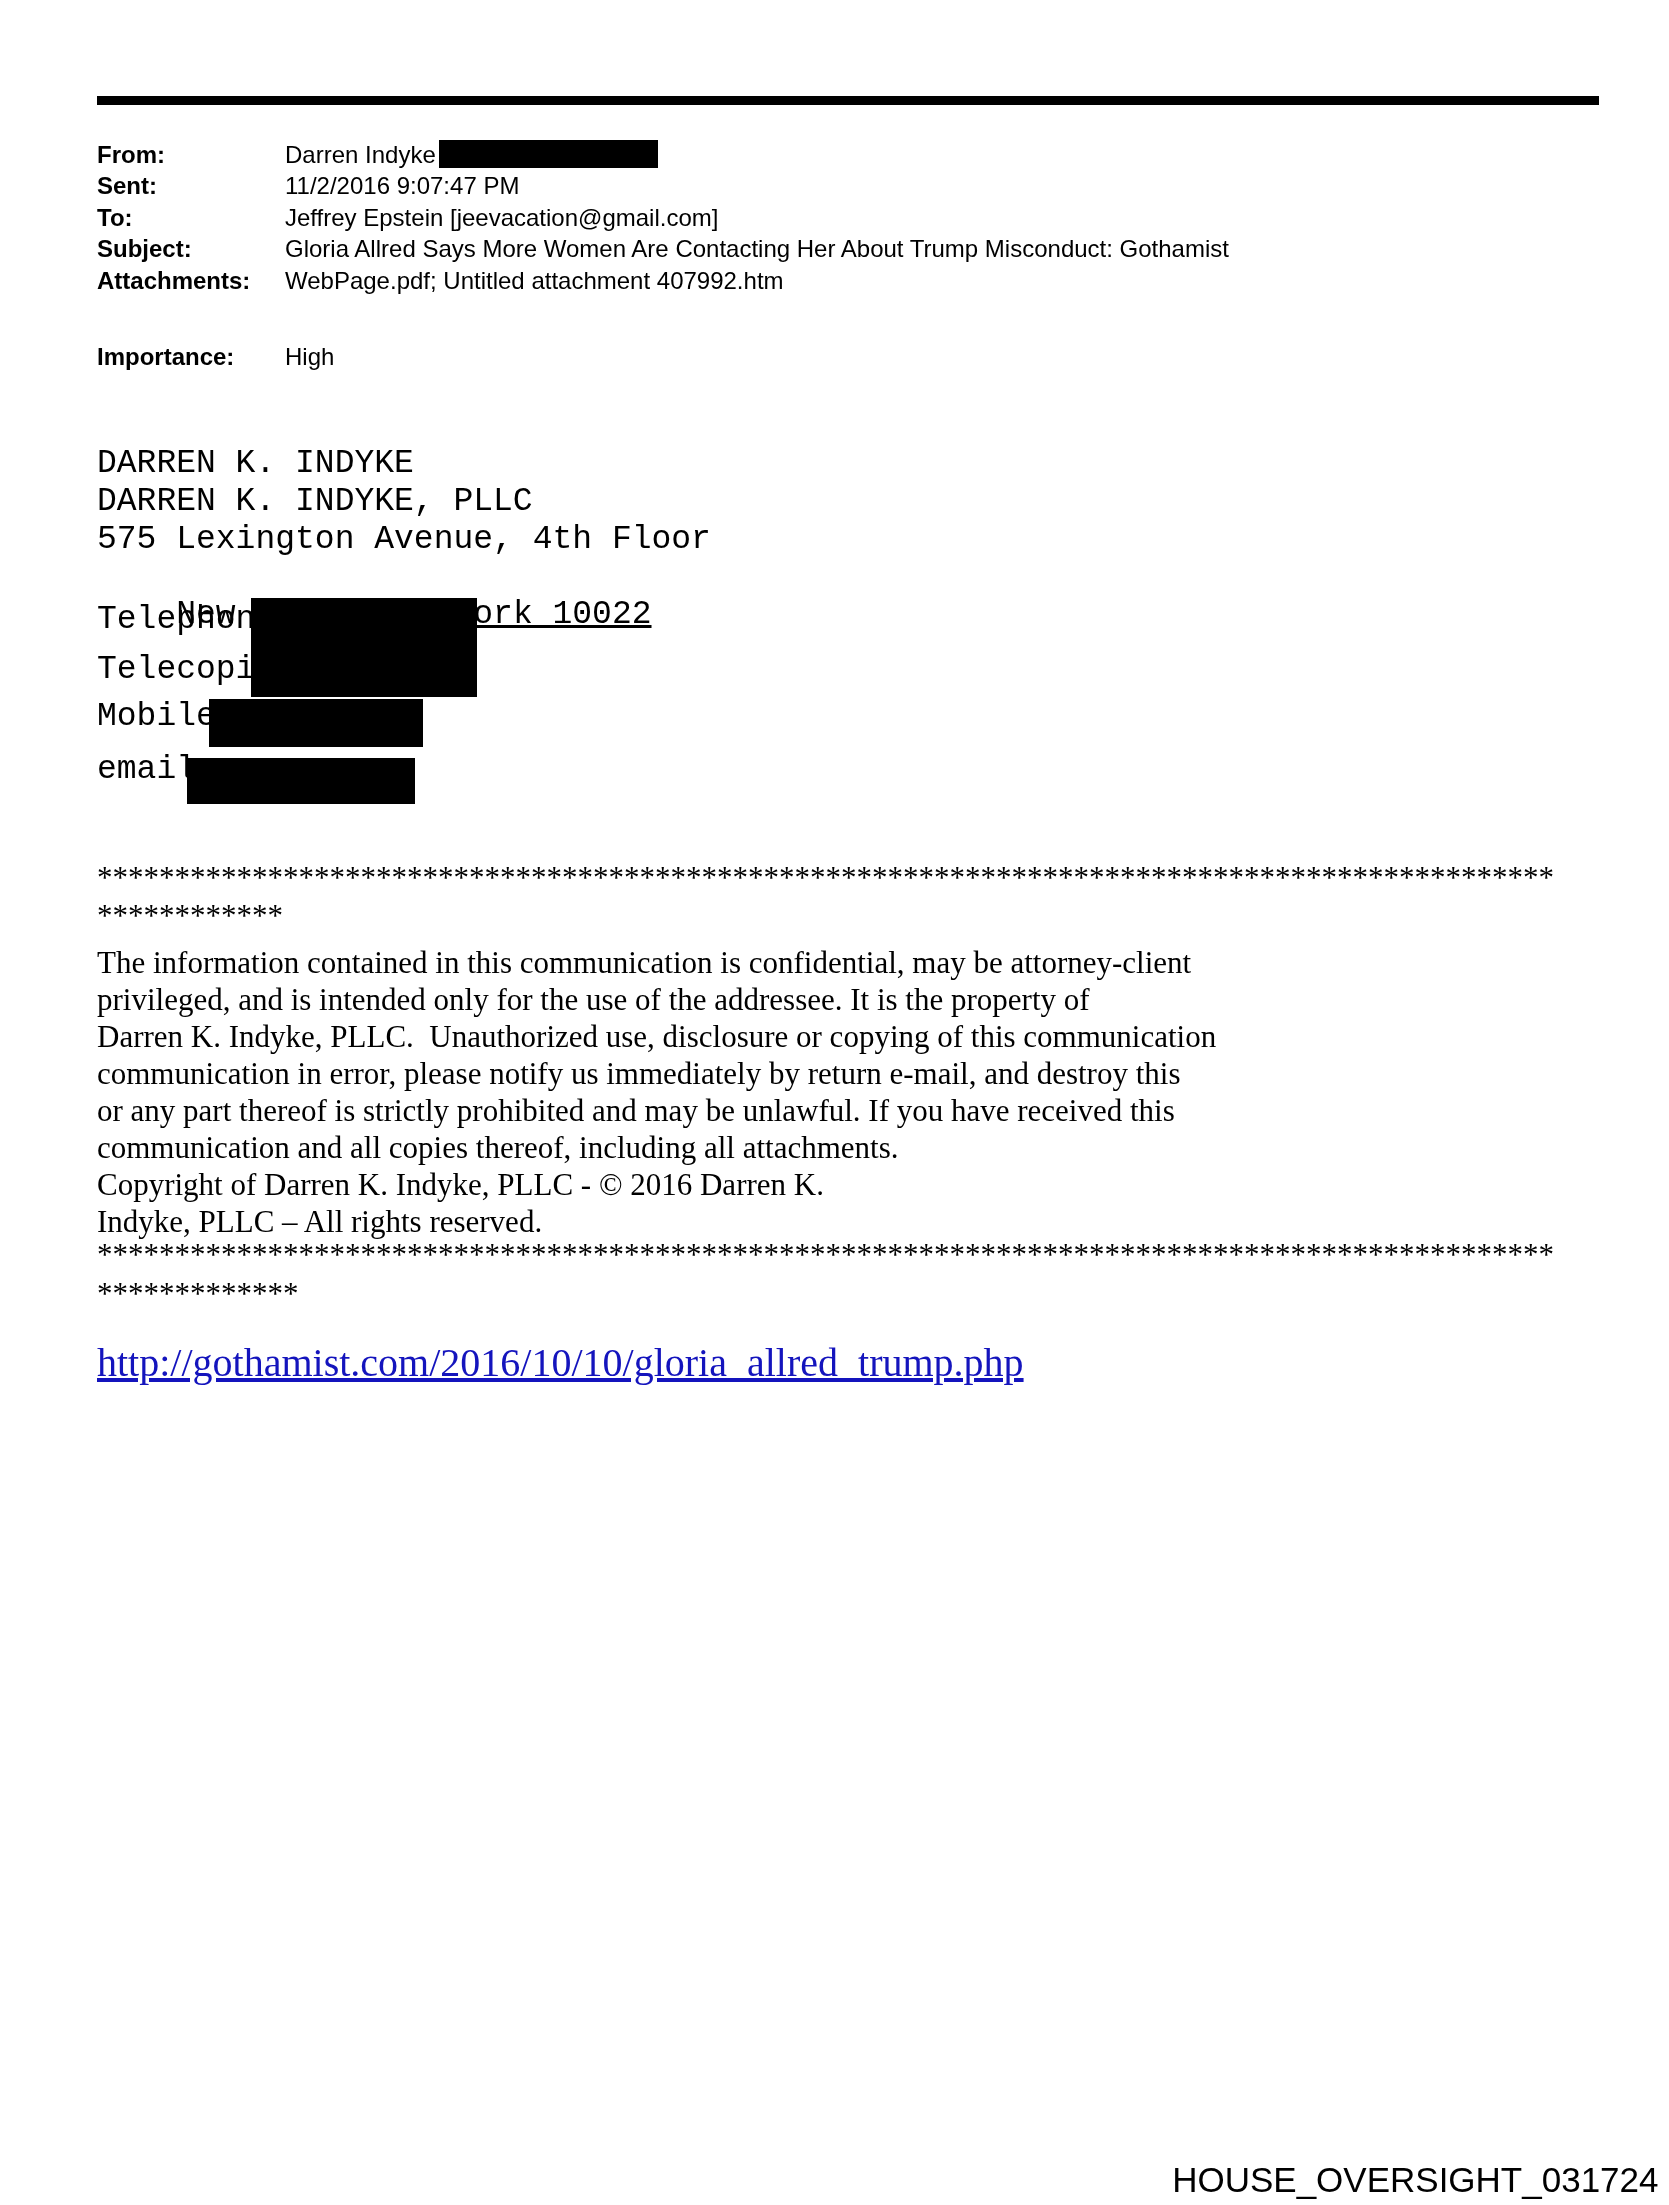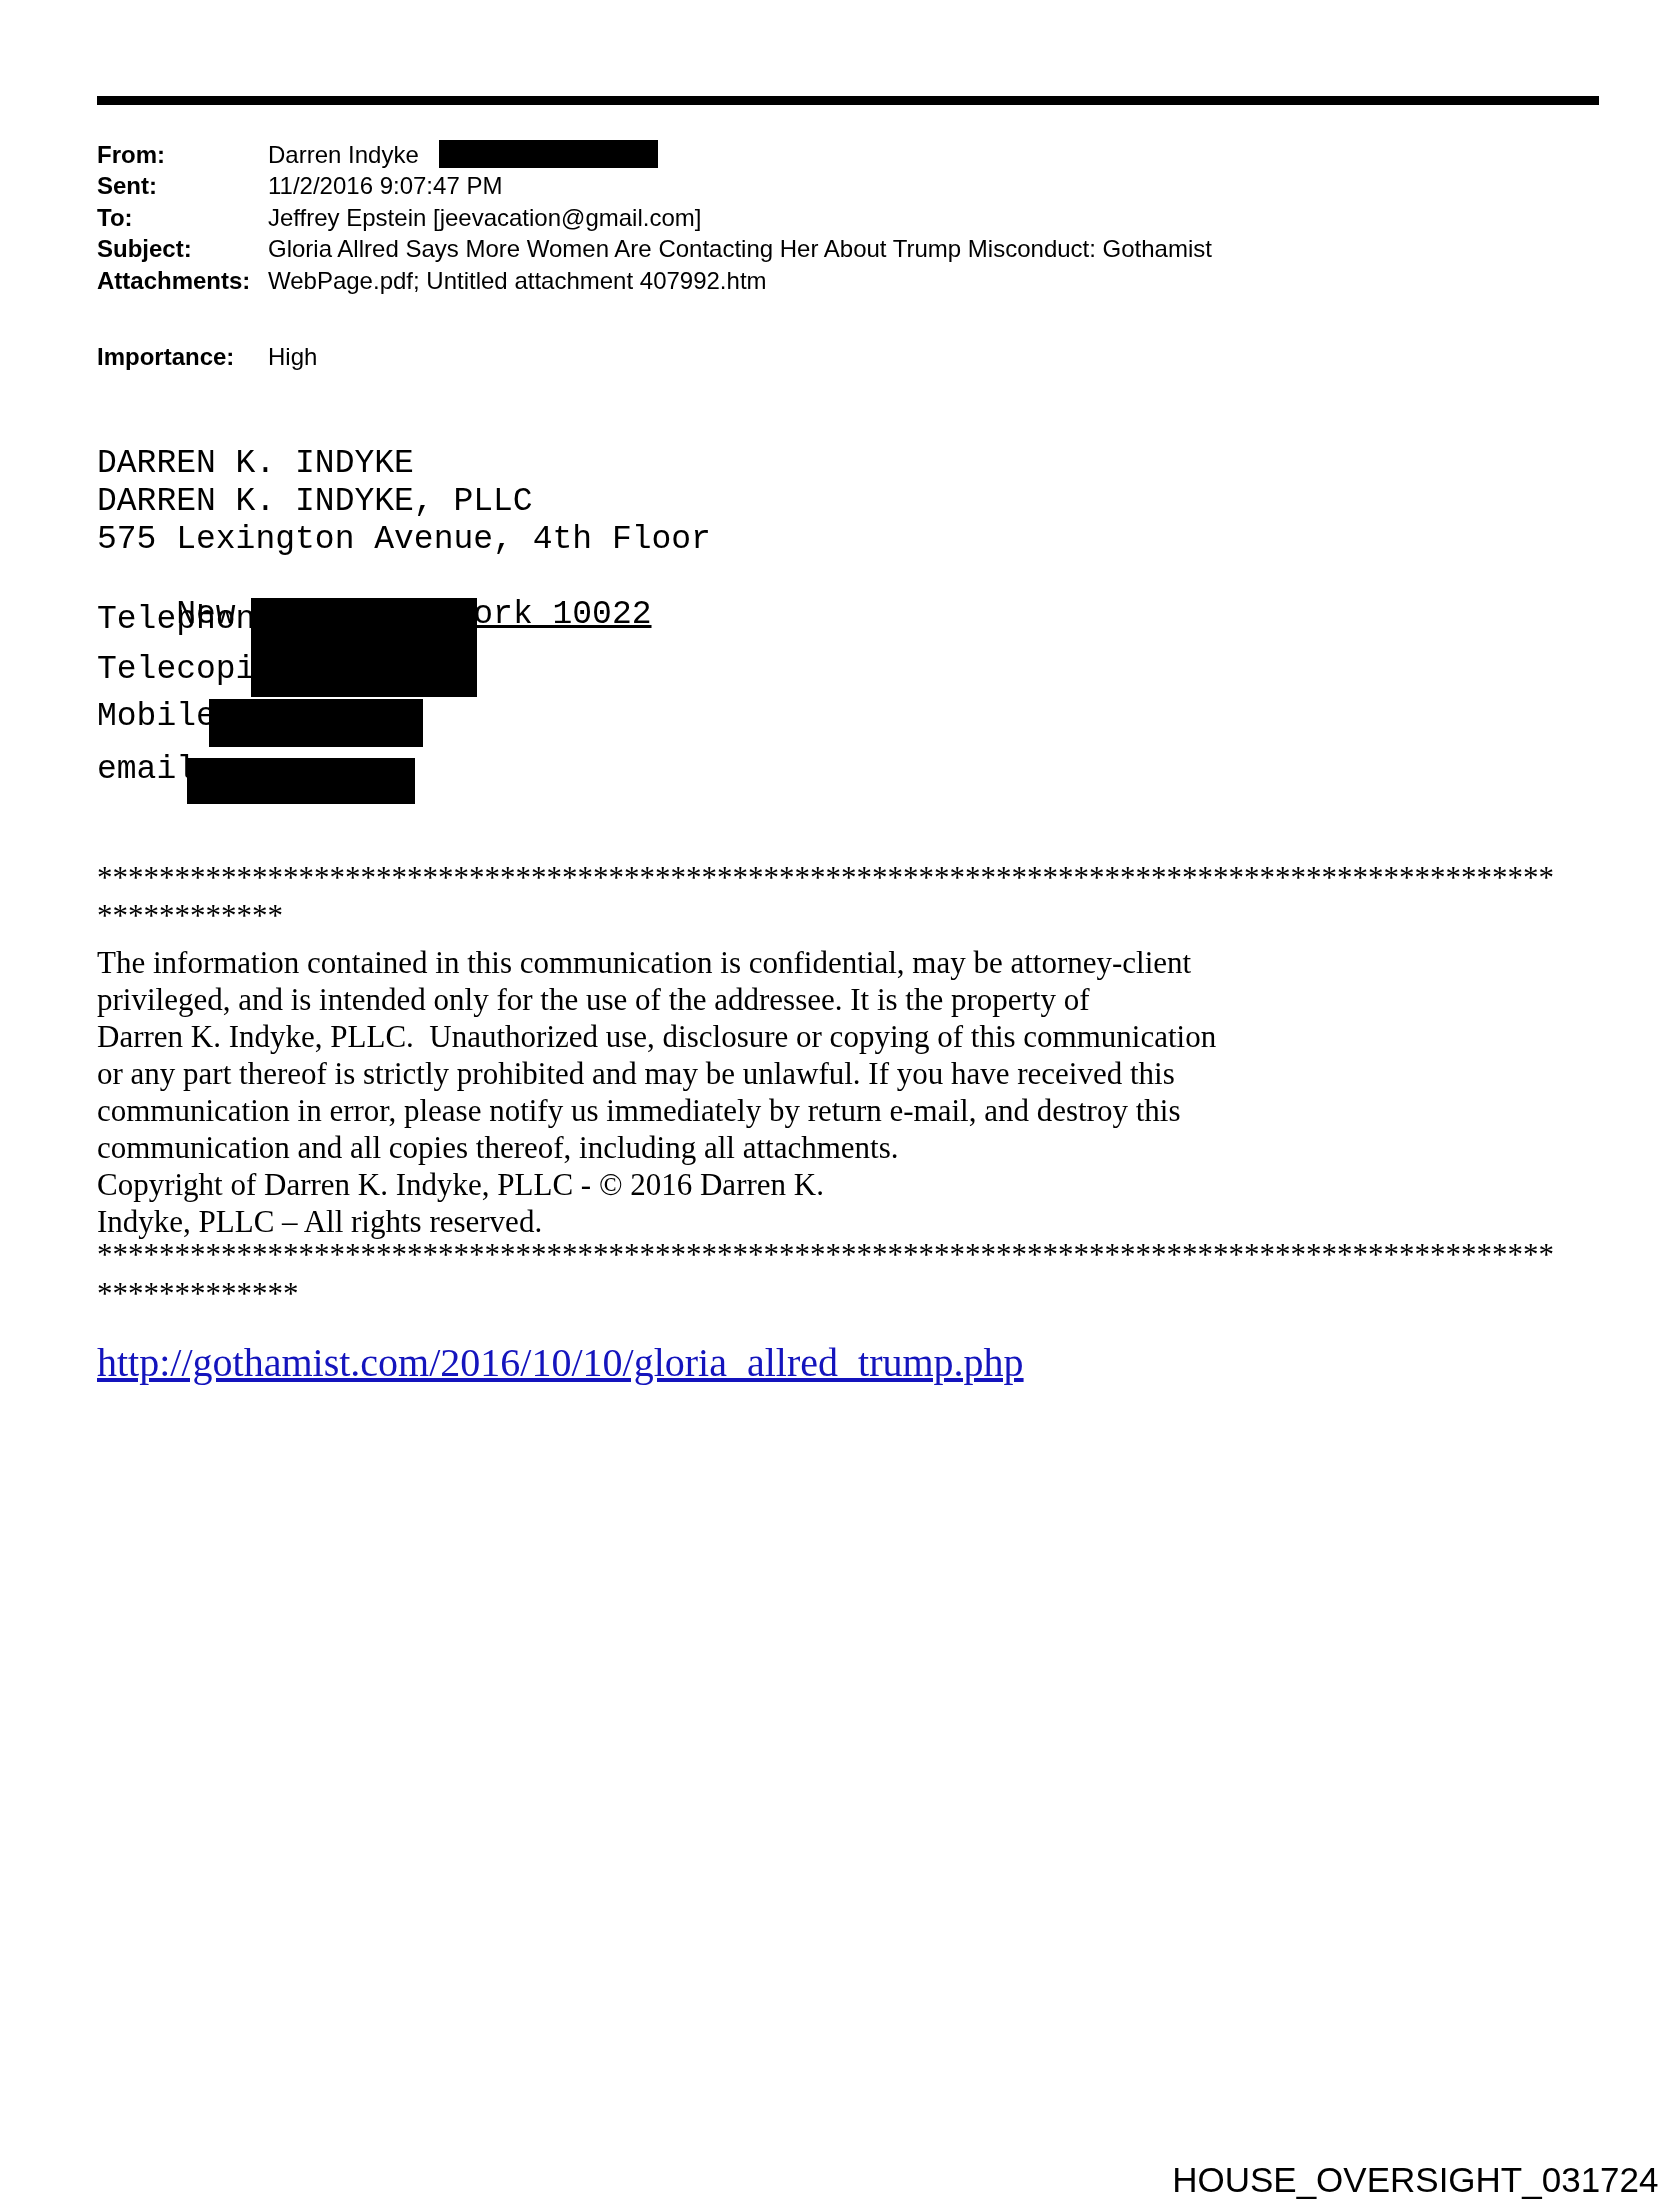--- a/index.html
+++ b/index.html
@@ -21,21 +21,21 @@
   
   .hdr-row {
     position: absolute;
     left: 97px;
     width: 1506px;
     font-size: 24px;
     line-height: 29px;
     white-space: nowrap;
   }
   .hdr-label { font-weight: bold; display: inline-block; }
-  .hdr-value { position: absolute; left: 171px; top: 0; white-space: nowrap; text-align: center; }
+  .hdr-value { position: absolute; left: 188px; top: 0; white-space: nowrap; text-align: center; }
   .redact { position: absolute; background: #000000; }
   
   .sig-line {
     position: absolute;
     left: 97px;
     font-family: Liberation Mono, monospace;
     font-size: 33px;
     line-height: 37px;
     white-space: pre;
   }
@@ -134,22 +134,22 @@
   <div class="redact" style="left:209px; top:699px; width:214px; height:48px"></div>
   <div class="redact" style="left:187px; top:758px; width:228px; height:46px"></div>
 
   <div class="ast-row" style="top:859px">**********************************************************************************************</div>
   <div class="ast-row" style="top:897px">************</div>
 
   <div class="para">
     <div class="para-line">The information contained in this communication is confidential, may be attorney-client</div>
     <div class="para-line">privileged, and is intended only for the use of the addressee. It is the property of</div>
     <div class="para-line">Darren K. Indyke, PLLC.  Unauthorized use, disclosure or copying of this communication</div>
+    <div class="para-line">communication in error, please notify us immediately by return e-mail, and destroy this</div>
     <div class="para-line">or any part thereof is strictly prohibited and may be unlawful. If you have received this</div>
-    <div class="para-line">communication in error, please notify us immediately by return e-mail, and destroy this</div>
     <div class="para-line">communication and all copies thereof, including all attachments.</div>
     <div class="para-line">Copyright of Darren K. Indyke, PLLC - © 2016 Darren K.</div>
     <div class="para-line">Indyke, PLLC – All rights reserved.</div>
   </div>
 
   <div class="ast-row" style="top:1236px">**********************************************************************************************</div>
   <div class="ast-row" style="top:1275px">*************</div>
 
   <a class="doc-link">http://gothamist.com/2016/10/10/gloria_allred_trump.php</a>
 

